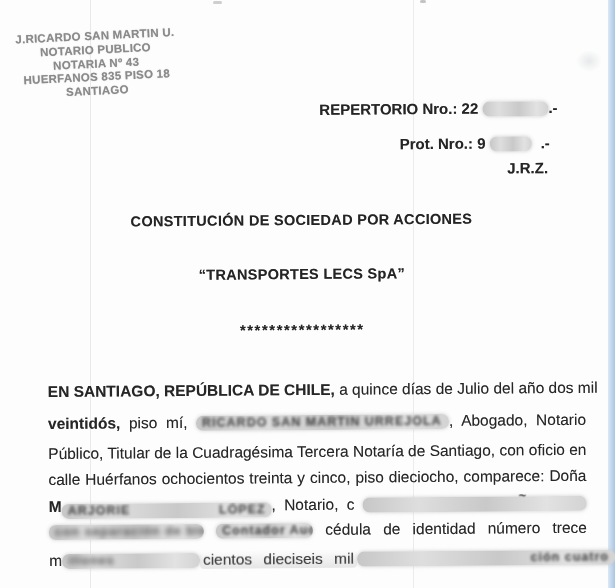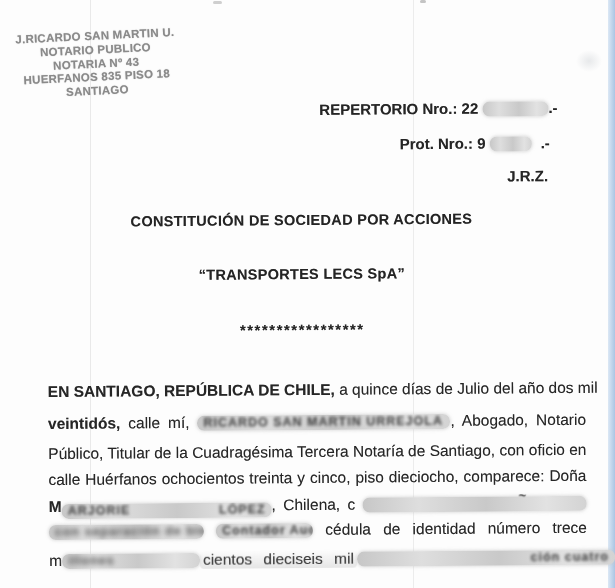--- a/index.html
+++ b/index.html
@@ -39,21 +39,21 @@
     text-shadow:0 0 1px rgba(130,130,130,.55);
   }
 
   .hdr-line {
     position:absolute; right:56px; white-space:nowrap;
     font-size:15px; font-weight:700; color:#252525;
     text-shadow:0 0 .4px rgba(0,0,0,.35);
   }
   .hdr-rep  { top:101px; }
   .hdr-prot { top:136px; margin-right:8px; }
-  .hdr-jrz  { top:169px; margin-right:10px; }
+  .hdr-jrz  { top:161px; margin-right:10px; }
 
   .title-line {
     position:absolute; left:0; width:604px; text-align:center;
     font-weight:700; color:#242424; font-size:14.5px; letter-spacing:.3px;
     text-shadow:0 0 .4px rgba(0,0,0,.35);
   }
   .t1 { top:212px; }
   .t2 { top:266px; }
   .stars { top:321px; font-size:15px; letter-spacing:1.5px; }
 
@@ -139,32 +139,32 @@
     <div class="title-line t2">“TRANSPORTES LECS  SpA”</div>
     <div class="title-line stars">*****************</div>
 
     <div class="bline l1">
       <span class="b">EN SANTIAGO, REPÚBLICA DE CHILE,</span>
       <span>a quince días de Julio del año dos mil</span>
     </div>
 
     <div class="bline l2">
       <span class="b">veintidós,</span>
-      <span>calle mí,</span>
+      <span>piso mí,</span>
       <span class="smudge w-name"><span class="ghost">RICARDO SAN MARTIN URREJOLA</span></span><span>, Abogado, Notario</span>
     </div>
 
     <div class="bline l3">Público, Titular de la Cuadragésima Tercera Notaría de Santiago, con oficio en</div>
     <div class="bline l4">calle Huérfanos ochocientos treinta y cinco, piso dieciocho, comparece: Doña</div>
 
     <div class="bline l5">
       <span class="b">M</span><span class="smudge sp-between w-5a">
           <span class="ghost">ARJORIE</span>
           <span class="ghost">LÓPEZ</span>
-        </span><span>, Chilena, c</span>
+        </span><span>, Notario, c</span>
       <span class="smudge w-5b"></span>
       <span class="tilde">~</span>
     </div>
 
     <div class="bline l6">
       <span class="smudge w-6a"><span class="ghost light">con separación de bienes,</span></span>
       <span class="smudge w-6b"><span class="ghost">Contador Auditor,</span></span>
       <span>cédula de identidad número trece</span>
     </div>
 

